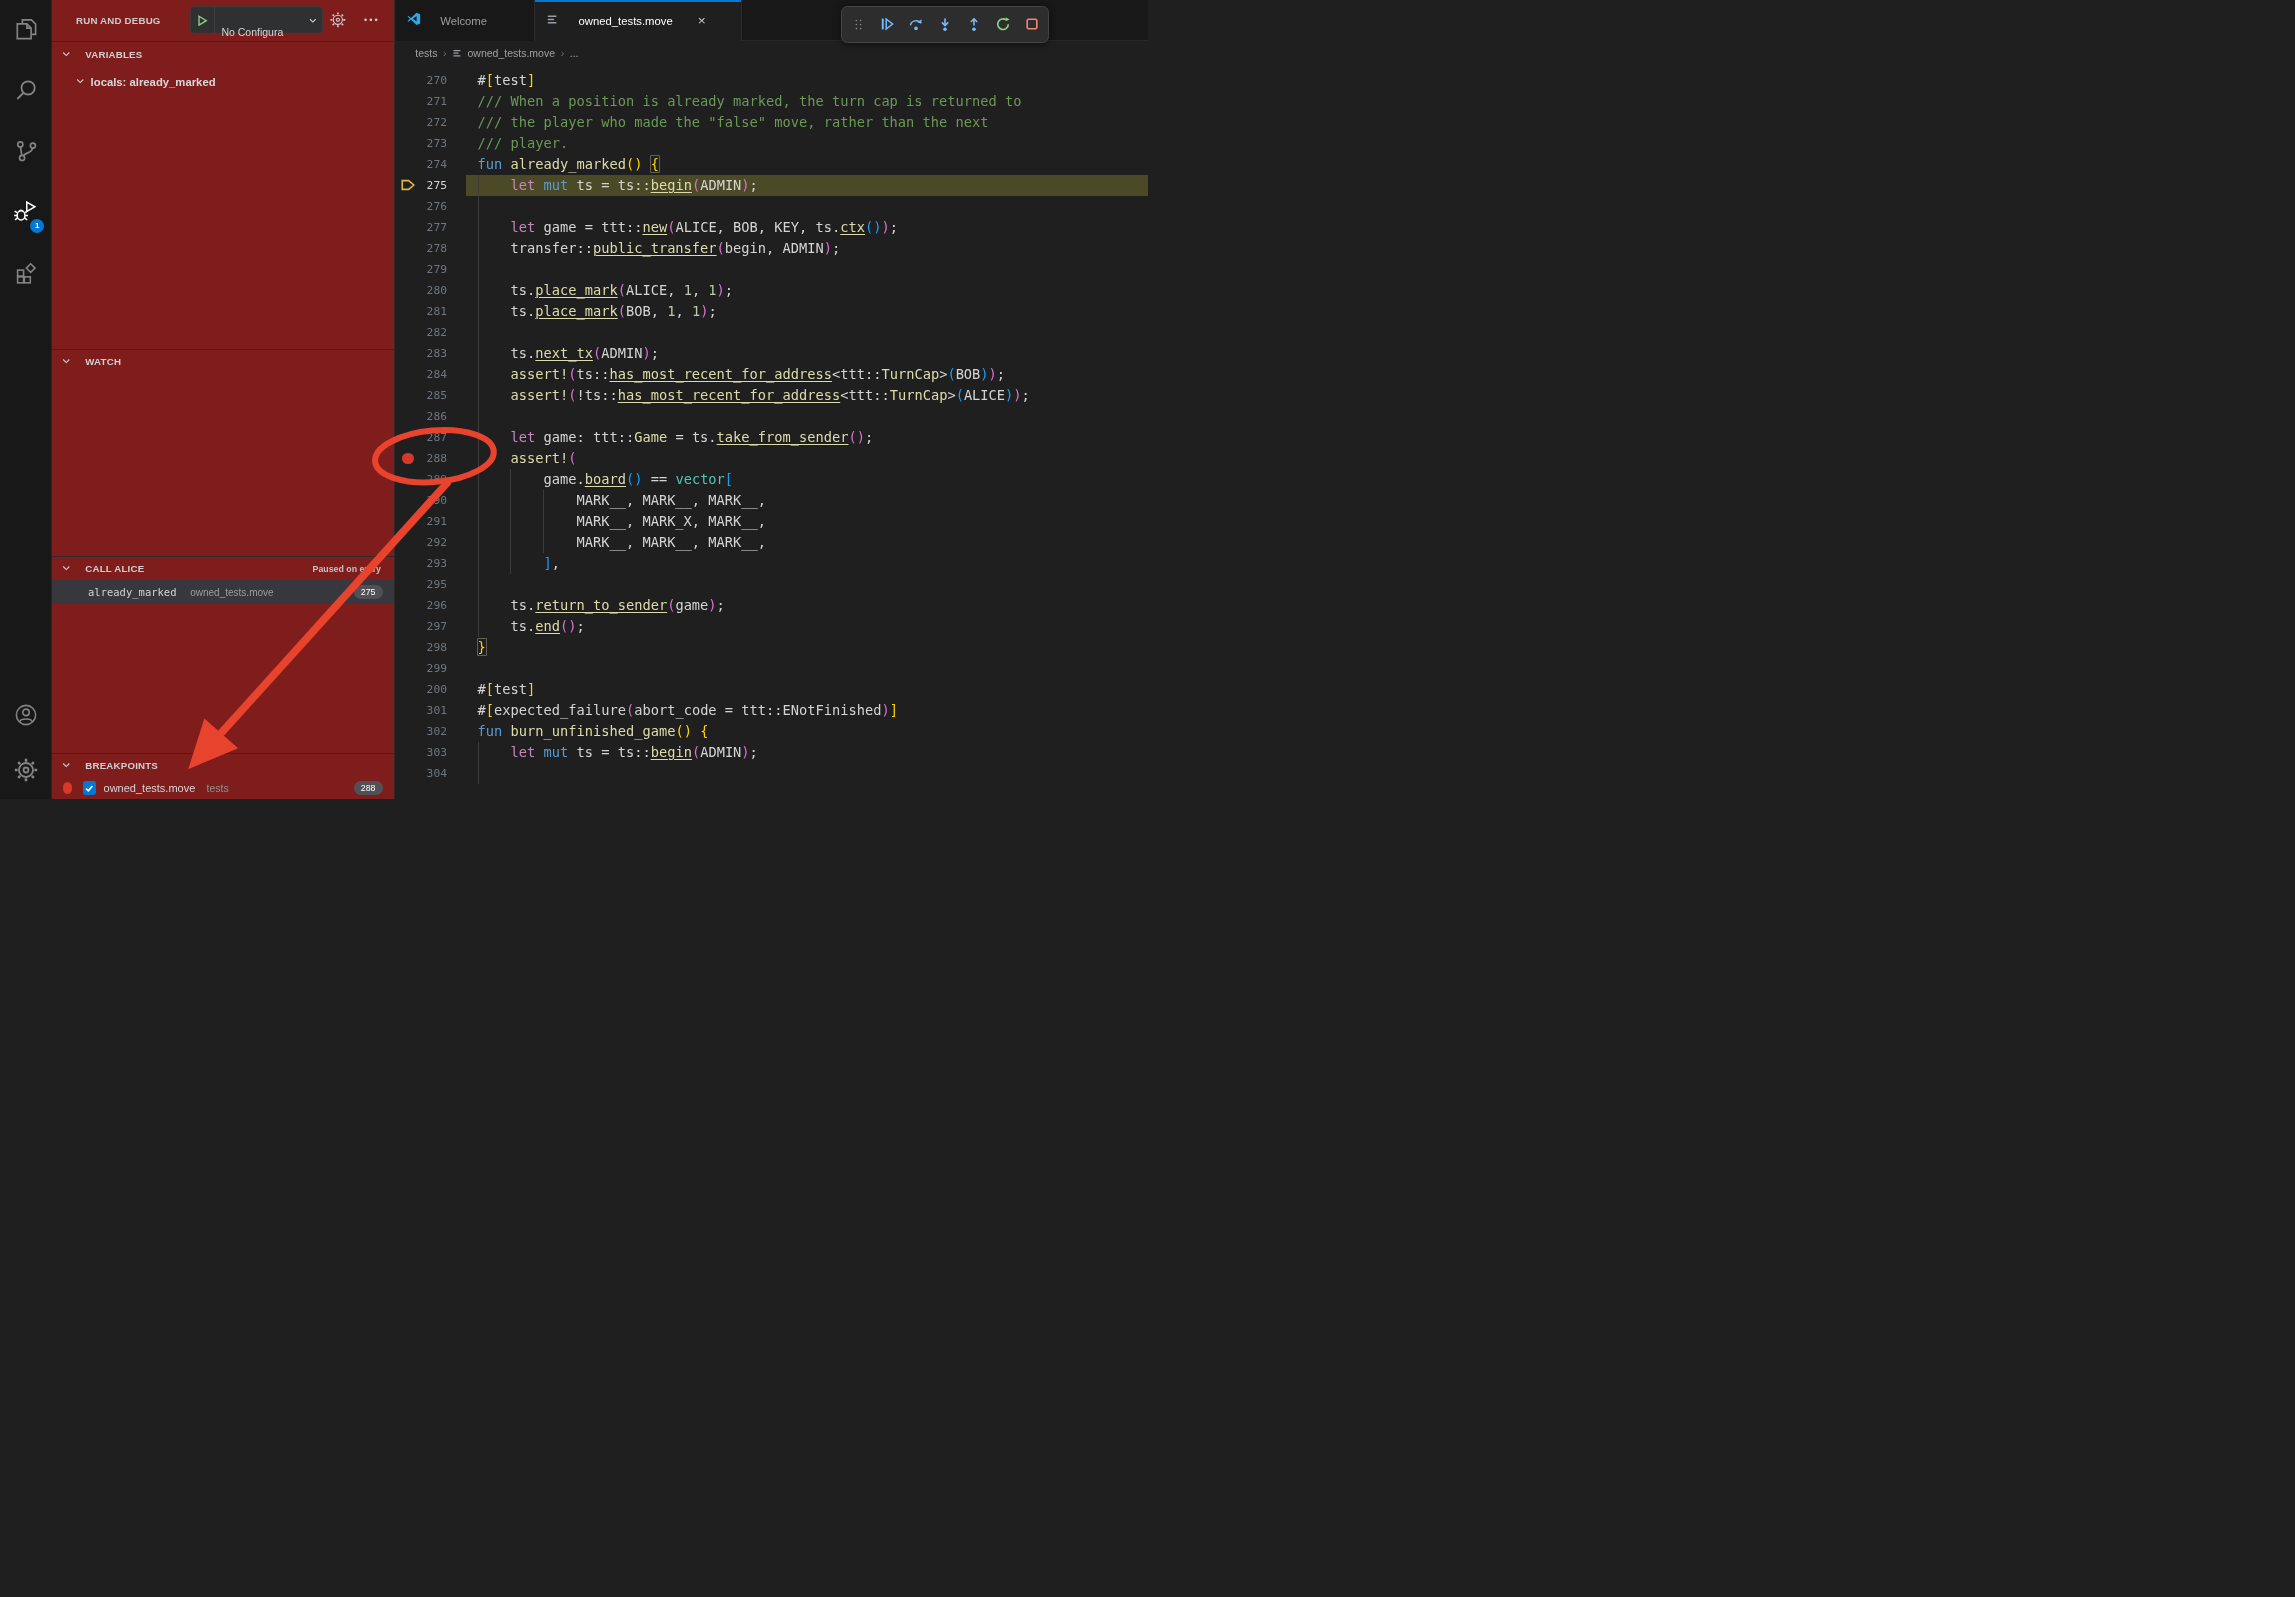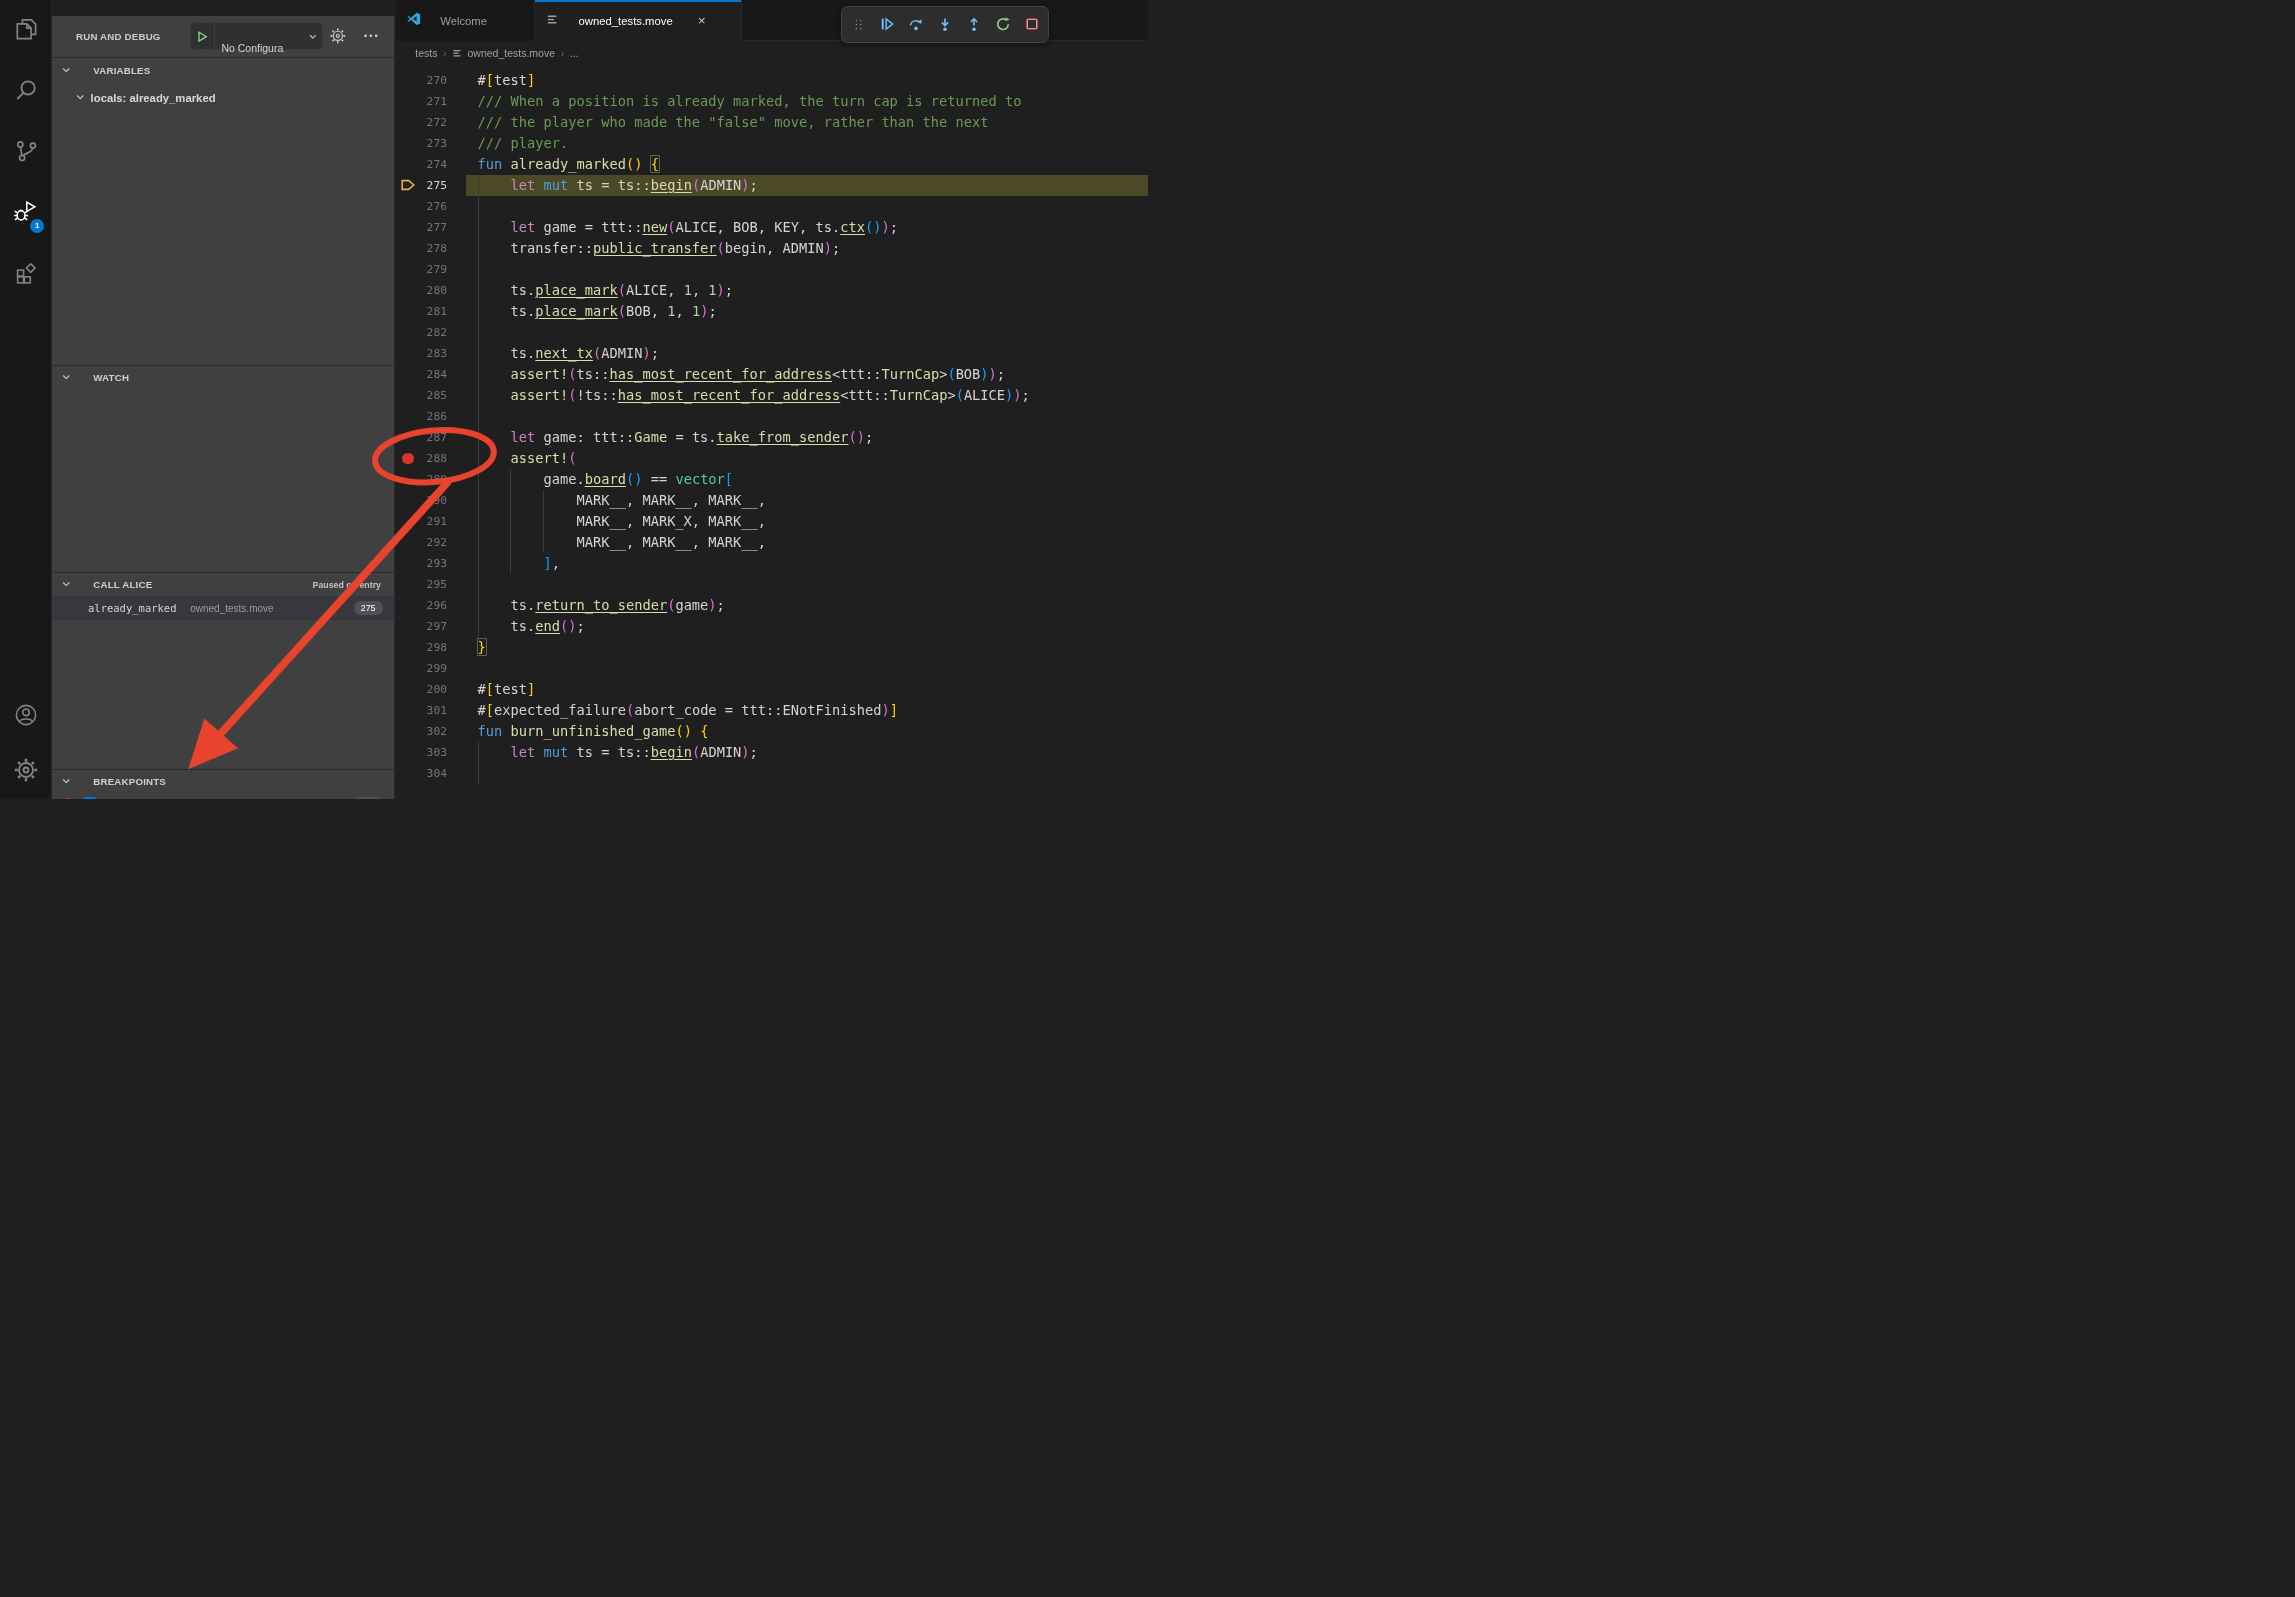--- a/index.html
+++ b/index.html
@@ -12,39 +12,39 @@
     background:#181818; border-right:0.8px solid #262626; z-index:3; }
   .ab-item { width:52px; height:61px; display:flex; align-items:center; justify-content:center;
     position:relative; cursor:pointer; }
   .ab-bottom { position:absolute; bottom:0; left:0; width:52px; }
   .ab-item.short { height:55px; }
   .ab-badge { position:absolute; right:8px; bottom:11.3px; min-width:13.7px; height:13.7px;
     border-radius:7.2px; background:#0078d4; color:#fff; font-size:8px; font-weight:700;
     display:flex; align-items:center; justify-content:center; padding:0 3.2px; }
 
   
-  .sidebar { position:absolute; left:52px; top:16px; width:343px; height:100%;
-    background:#404040; border-right:0.8px solid #2b2b2b; z-index:2; }
+  .sidebar { position:absolute; left:52px; top:0; width:343px; height:100%;
+    background:#7f1d1d; border-right:0.8px solid #2b2b2b; z-index:2; }
   .sb-header { position:absolute; left:0; top:0; width:100%; height:41px; }
   .sb-title { position:absolute; left:24px; top:0; height:41px; display:flex; align-items:center;
     font-size:9.7px; font-weight:600; letter-spacing:0.2px; color:#cccccc; white-space:nowrap; }
   .cfg-dd { position:absolute; left:138px; top:6.4px; width:133px; height:28px; background:#2f3032;
     border:0.8px solid #3c3c3c; border-radius:4.8px; display:flex; align-items:center; cursor:pointer; }
   .cfg-play { width:24px; height:100%; display:flex; align-items:center; justify-content:center;
     border-right:0.8px solid #3f4042; }
   .cfg-label { flex:1; font-size:10.5px; color:#d6d6d6; padding-left:6.4px; white-space:nowrap;
     overflow:hidden;margin-top:23px; }
   .cfg-chev { padding-right:4.8px; display:flex; }
   .sb-gear { position:absolute; left:277px; top:11.3px; cursor:pointer; }
   .sb-more { position:absolute; left:310px; top:11.3px; cursor:pointer; }
   .sec-divider { position:absolute; left:0; width:100%; height:0.8px; background:#2b2b2b; }
   .sec-header { position:absolute; left:0; width:100%; height:19.3px; display:flex; align-items:center;
     cursor:pointer; }
   .sec-chev { margin-left:8.8px; display:flex; }
-  .sec-label { margin-left:22px; font-size:9.7px; font-weight:700; letter-spacing:0.2px; color:#d0d0d0; }
+  .sec-label { margin-left:14px; font-size:9.7px; font-weight:700; letter-spacing:0.2px; color:#d0d0d0; }
   .sec-status { margin-left:auto; margin-right:13px; font-size:8.8px; font-weight:600; color:#c2c2c2; }
   .tree-row { position:absolute; left:0; width:100%; height:21px; display:flex; align-items:center;
     cursor:pointer; }
   .tree-chev { margin-left:22.5px; display:flex; }
   .tree-label { margin-left:5.6px; font-size:11.3px; font-weight:600; color:#d8d8d8; }
   .cs-frame { position:absolute; left:0; top:580px; width:100%; height:24px; background:#37373d;
     display:flex; align-items:center; cursor:pointer; }
   .cs-name { margin-left:36px; font-family:"DejaVu Sans Mono", monospace; font-size:10.5px; color:#d4d4d4; }
   .cs-file { margin-left:13.7px; font-size:10px; color:#9d9d9d; }
   .badge { margin-left:auto; margin-right:11.3px; background:#515155; color:#ffffff; font-size:8.8px;

